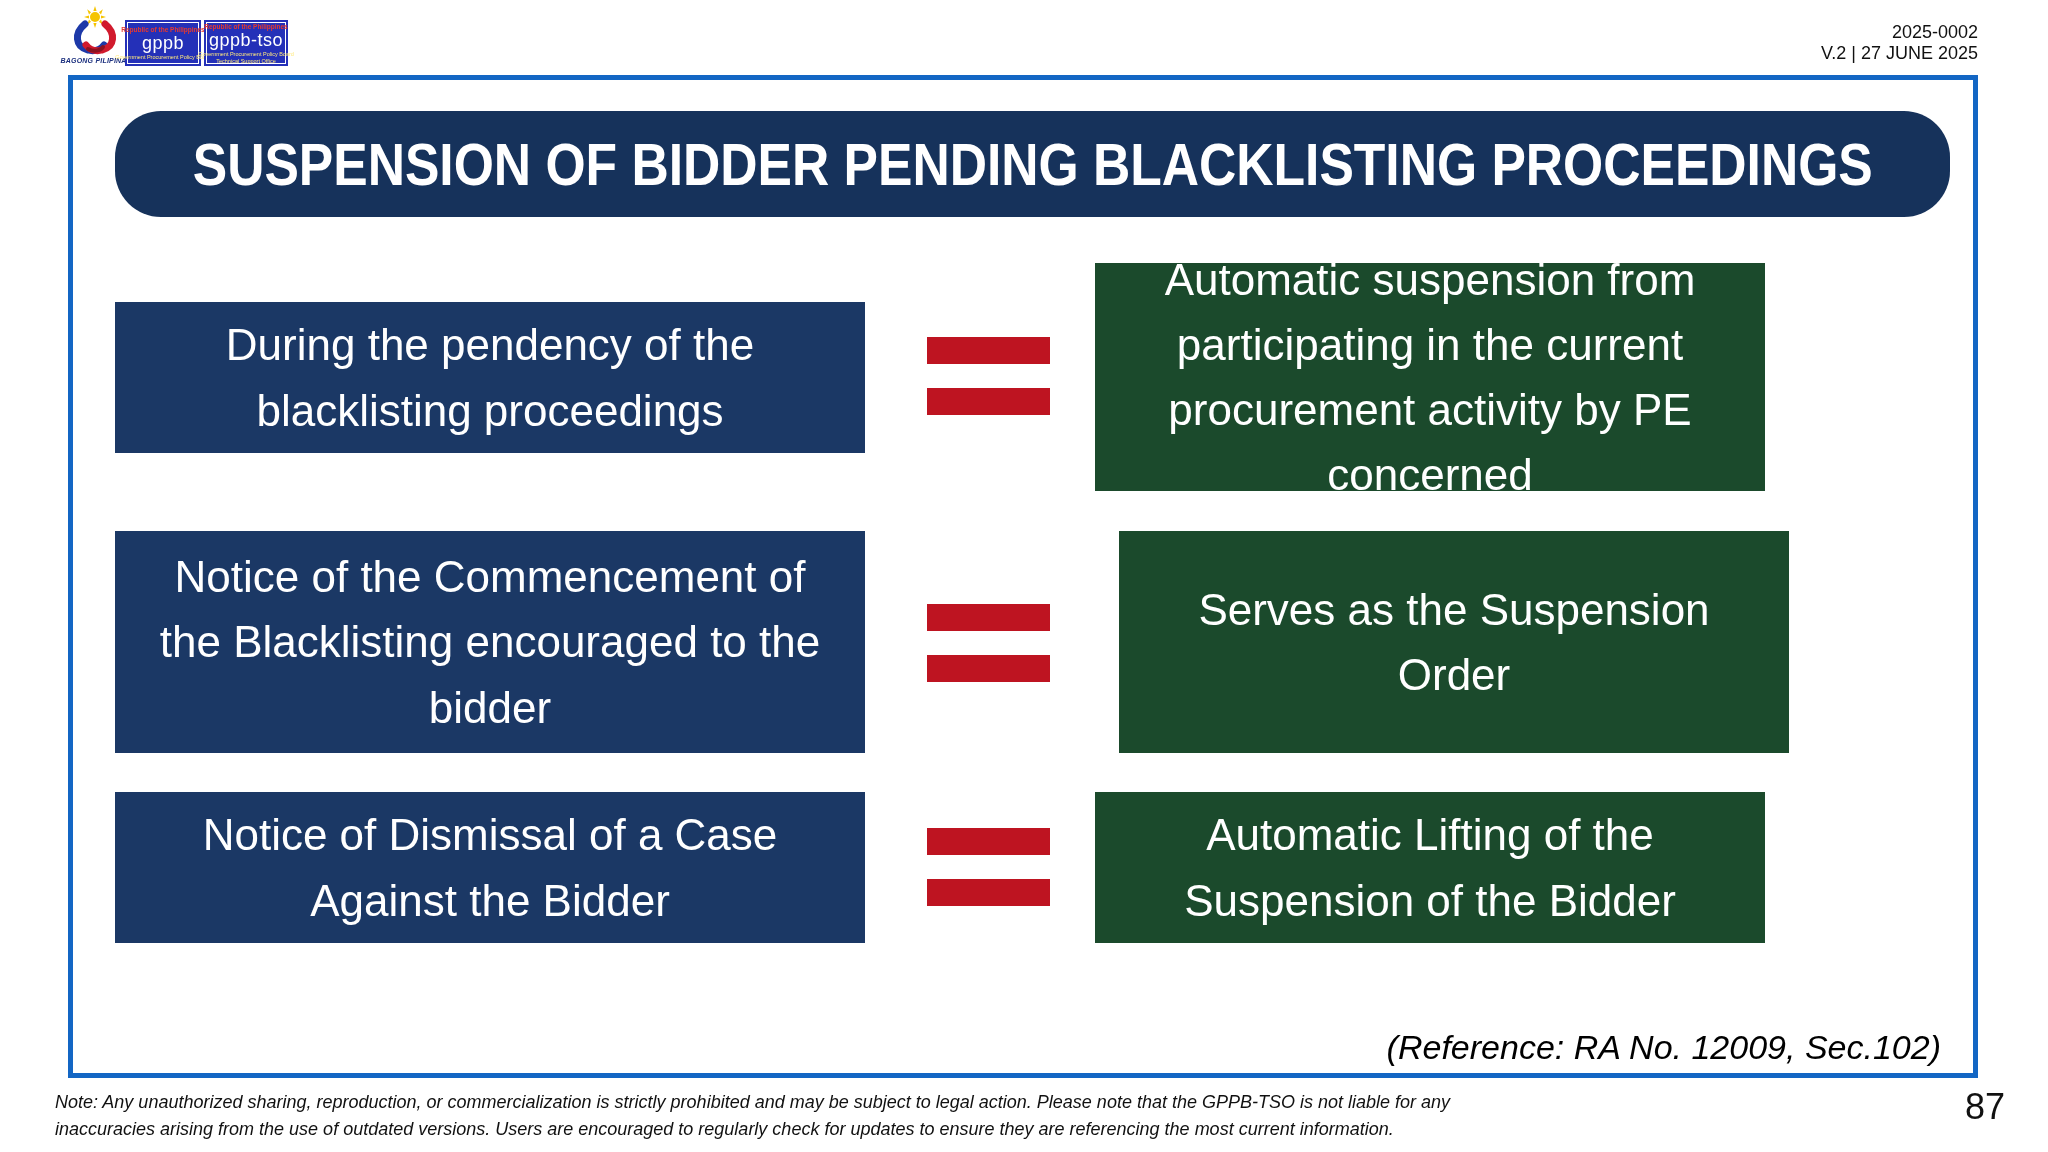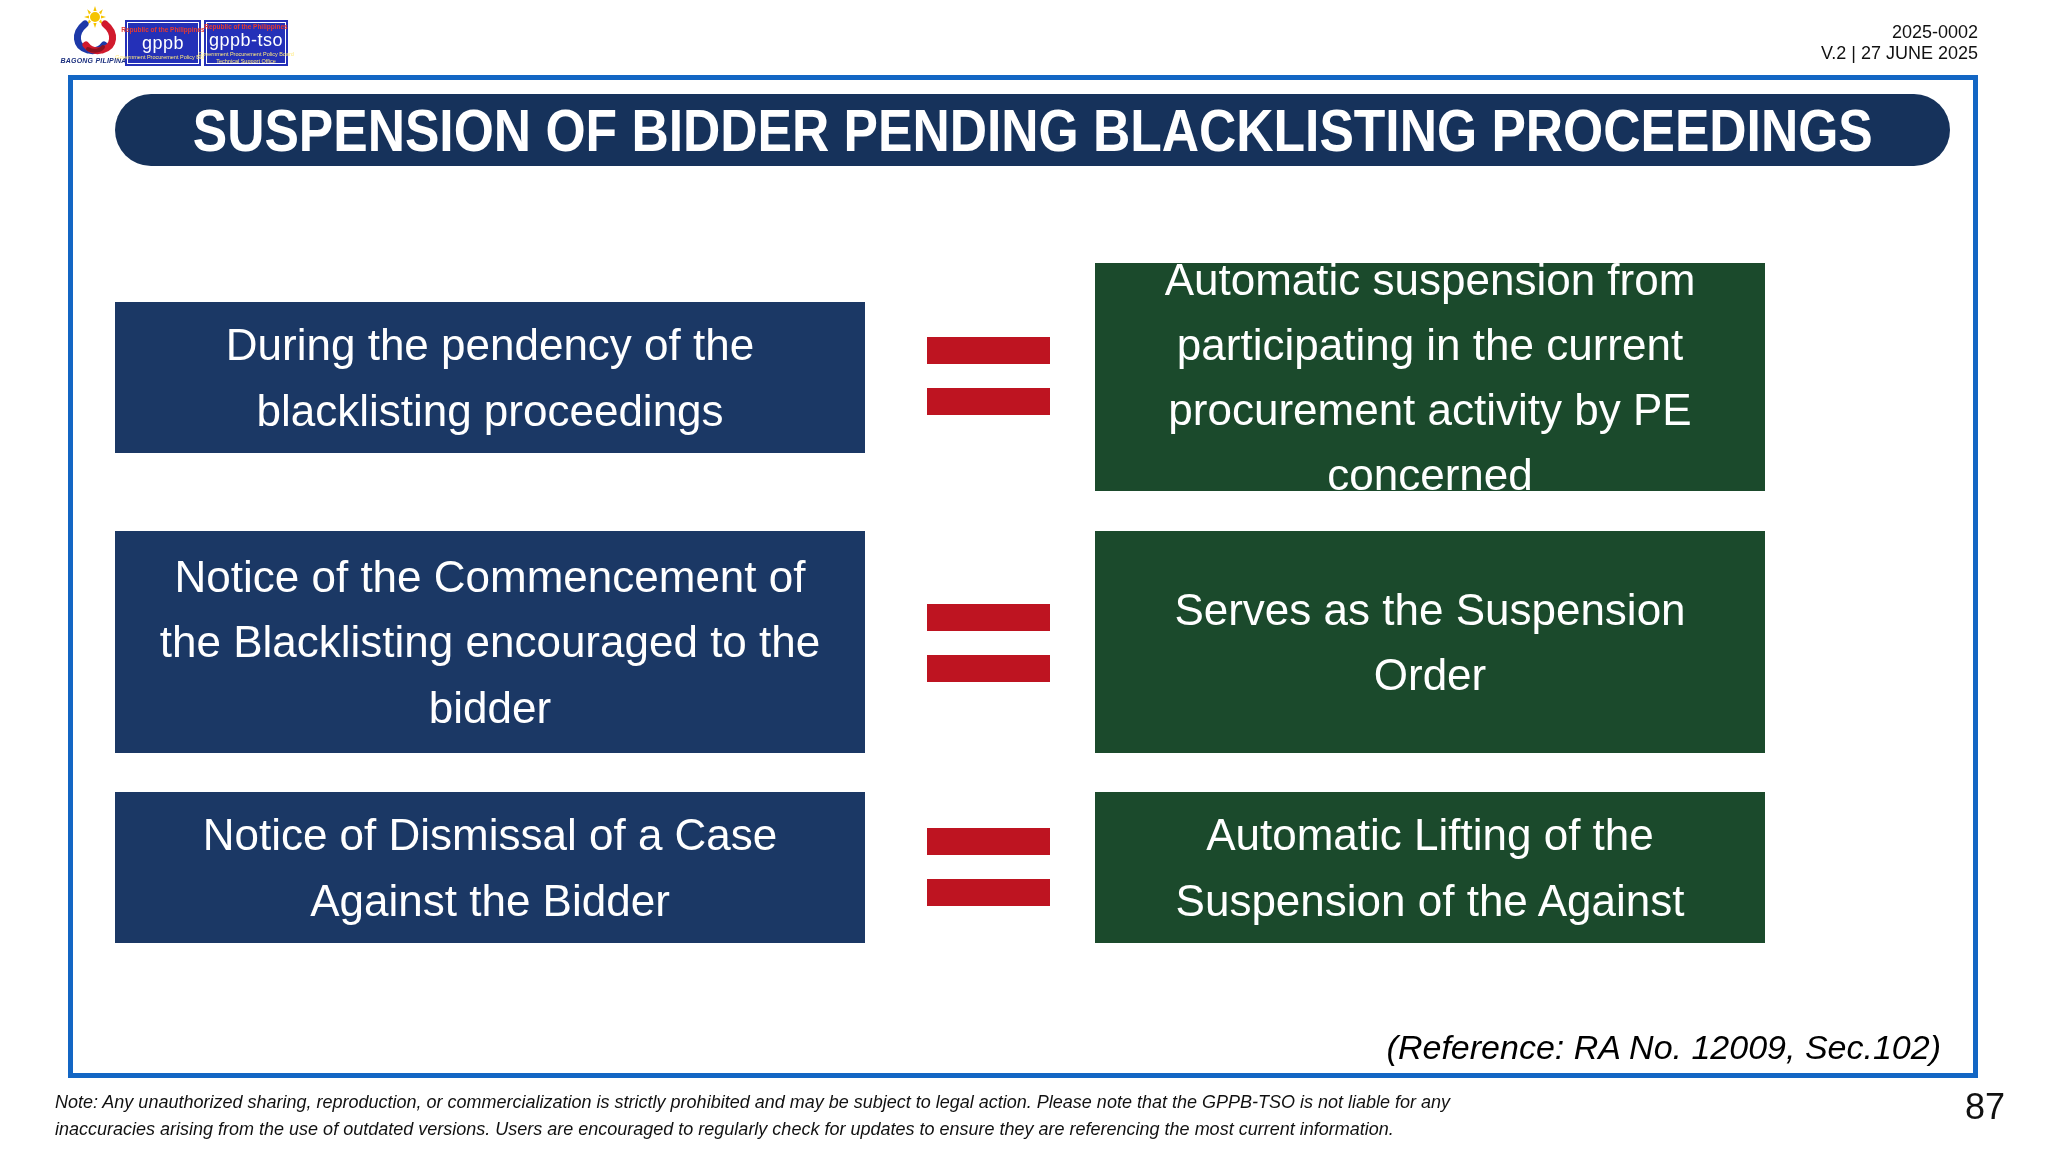--- a/index.html
+++ b/index.html
@@ -35,40 +35,40 @@
     position:absolute;top:22px;right:70px;text-align:right;
     font-size:18px;line-height:21px;color:#111;
   }
   
   .frame{
     position:absolute;left:68px;top:75px;width:1910px;height:1003px;
     border:5px solid var(--border-blue);box-sizing:border-box;background:transparent;
   }
   
   .title-pill{
-    position:absolute;left:115px;top:94px;width:1835px;height:72px;
+    position:absolute;left:115px;top:111px;width:1835px;height:106px;
     background:var(--navy);border-radius:46px;
     display:flex;align-items:center;justify-content:center;
   }
   .title-pill .title-text{
     color:#ffffff;font-size:60px;font-weight:bold;white-space:nowrap;
     transform:scaleX(.86);letter-spacing:0;
   }
   
   .box{
     position:absolute;display:flex;align-items:center;justify-content:center;
     text-align:center;color:#ffffff;font-size:44px;line-height:1.48;
     padding:0 28px;box-sizing:border-box;
   }
   .term{background:var(--box-navy);left:115px;width:750px;}
   .result{background:var(--green);left:1095px;width:670px;}
   #t1{top:302px;height:151px;}
   #r1{top:263px;height:228px;}
   #t2{top:531px;height:222px;}
-  #r2{top:531px;height:222px;}
+  #r2{top:531px;height:222px;margin-left:24px;}
   #t3{top:792px;height:151px;}
   #r3{top:792px;height:151px;}
   .equals{
     position:absolute;left:927px;width:123px;
     display:flex;flex-direction:column;gap:24px;
   }
   .equals .bar{height:27px;background:var(--red);}
   #e1{top:337px;} #e2{top:604px;} #e3{top:828px;}
   
   .reference{
@@ -151,20 +151,20 @@
   </div>
 
   <div class="box term" id="t3">
     <span>Notice of Dismissal of a Case Against the Bidder</span>
   </div>
   <div class="equals" id="e3">
     <div class="bar"></div>
     <div class="bar"></div>
   </div>
   <div class="box result" id="r3">
-    <span>Automatic Lifting of the Suspension of the Against</span>
+    <span>Automatic Lifting of the Suspension of the Bidder</span>
   </div>
 
   <div class="reference">(Reference: RA No. 12009, Sec.102)</div>
   <div class="note">Note: Any unauthorized sharing, reproduction, or commercialization is strictly prohibited and may be subject to legal action. Please note that the GPPB-TSO is not liable for any inaccuracies arising from the use of outdated versions. Users are encouraged to regularly check for updates to ensure they are referencing the most current information.</div>
   <div class="pagenum">87</div>
 
 </div>
 
 </body></html>

